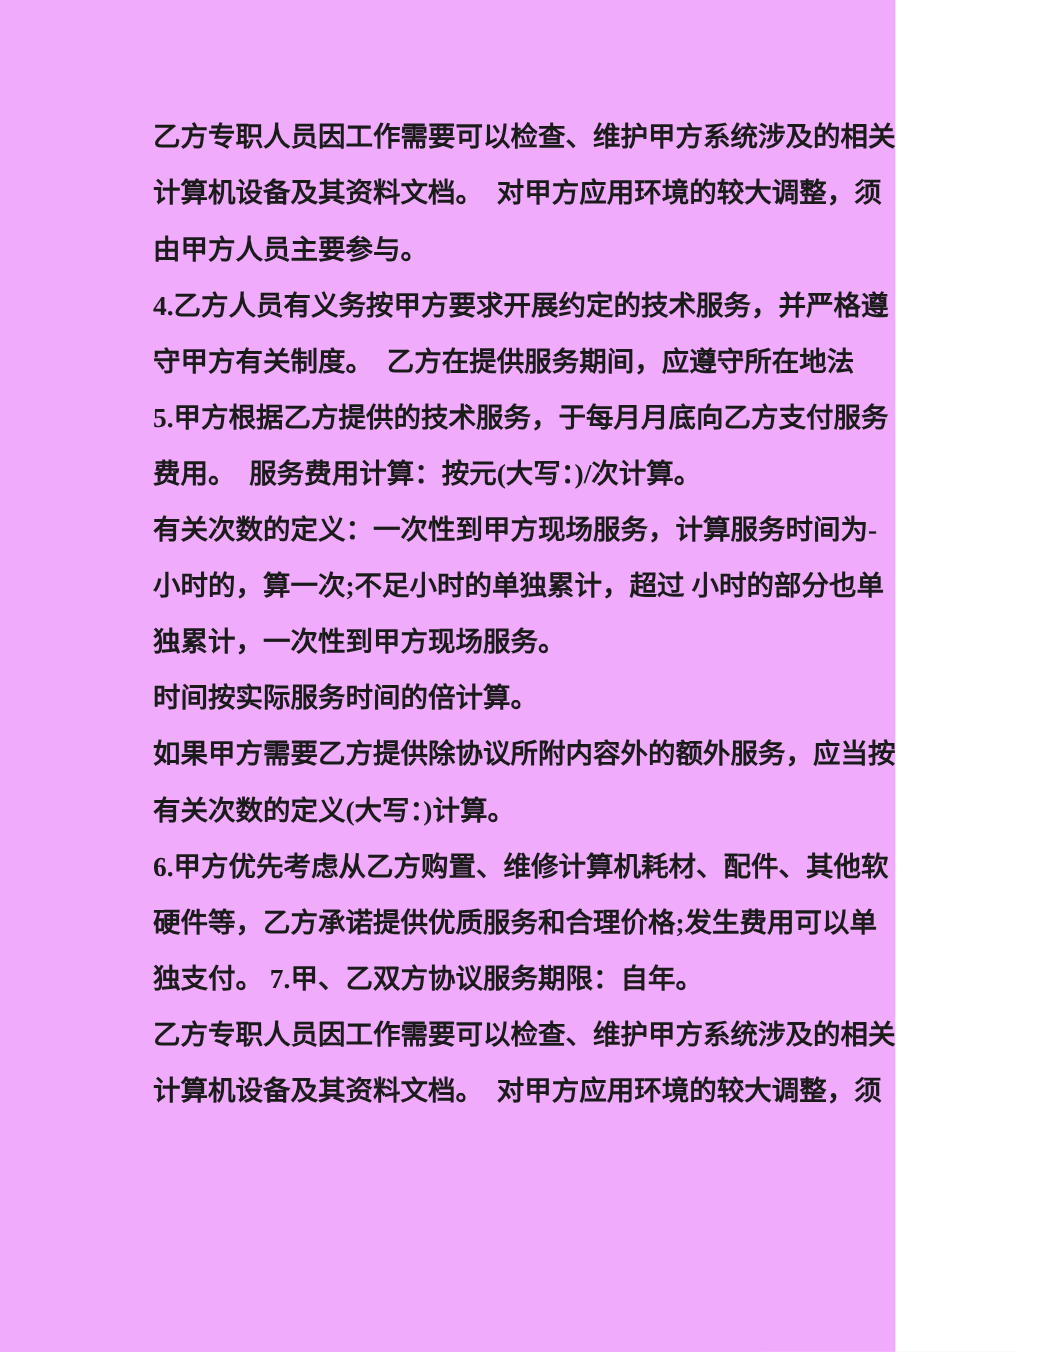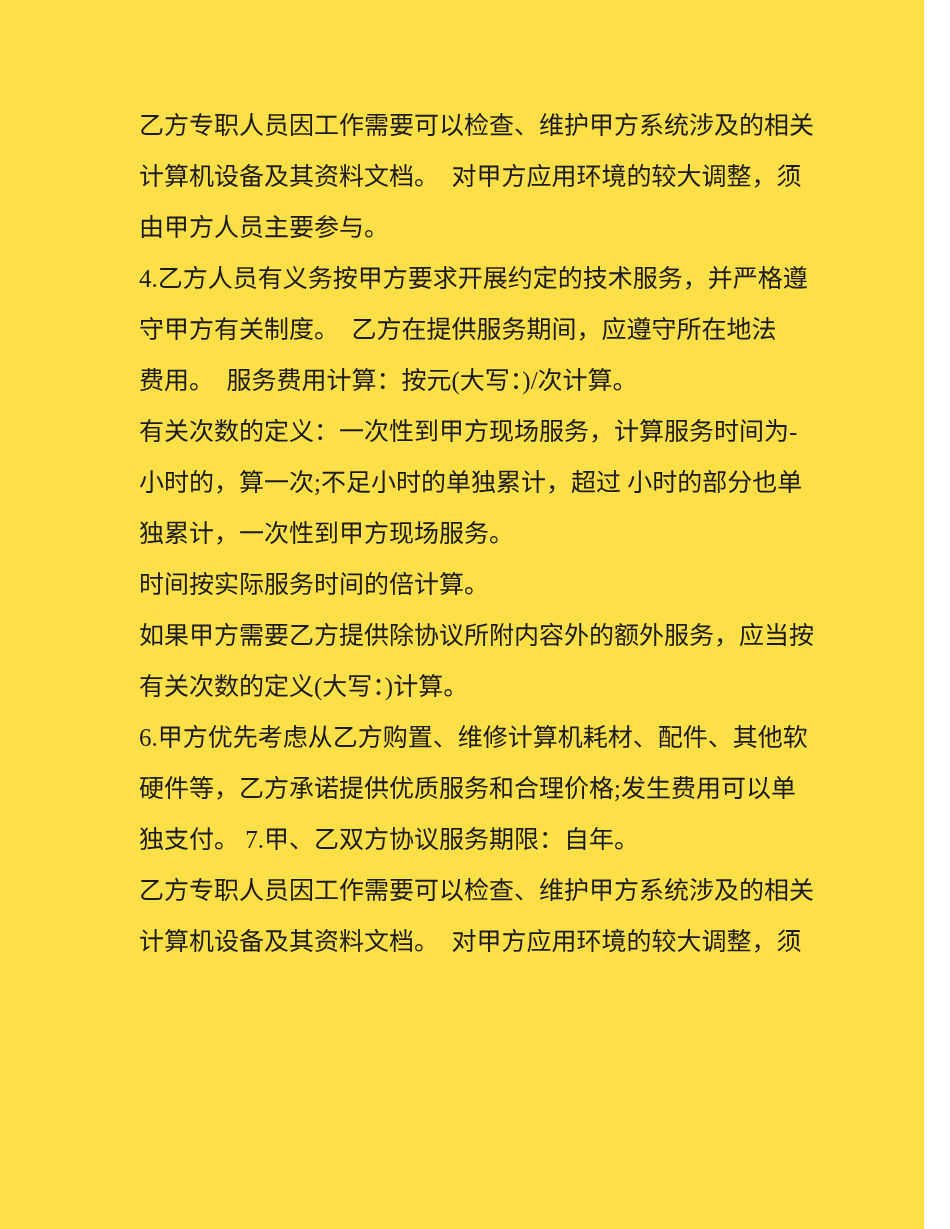--- a/index.html
+++ b/index.html
@@ -7,24 +7,25 @@
     padding: 0;
   }
   body {
     width: 950px;
     height: 1229px;
     background: #ffffff;
     font-family: "Liberation Serif", "DejaVu Serif", serif;
   }
   .page {
     position: relative;
-    width: 924px;
+    width: 814px;
     height: 1229px;
-    background: #fde047;
+    background: #f0abfc;
     overflow: hidden;
+    font-weight: bold;
   }
   .textblock {
     position: absolute;
     left: 139px;
     top: 100px;
     width: 720px;
   }
   .line {
     height: 51px;
     line-height: 51px;
@@ -38,20 +39,21 @@
 </head>
 <body>
 
 <div class="page">
   <div class="textblock">
     <div class="line">乙方专职人员因工作需要可以检查、维护甲方系统涉及的相关</div>
     <div class="line">计算机设备及其资料文档。　对甲方应用环境的较大调整，须</div>
     <div class="line">由甲方人员主要参与。</div>
     <div class="line">4.乙方人员有义务按甲方要求开展约定的技术服务，并严格遵</div>
     <div class="line">守甲方有关制度。　乙方在提供服务期间，应遵守所在地法</div>
+    <div class="line">5.甲方根据乙方提供的技术服务，于每月月底向乙方支付服务</div>
     <div class="line">费用。　服务费用计算：按元(大写：)/次计算。</div>
     <div class="line">有关次数的定义：一次性到甲方现场服务，计算服务时间为-</div>
     <div class="line">小时的，算一次;不足小时的单独累计，超过 小时的部分也单</div>
     <div class="line">独累计，一次性到甲方现场服务。</div>
     <div class="line">时间按实际服务时间的倍计算。</div>
     <div class="line">如果甲方需要乙方提供除协议所附内容外的额外服务，应当按</div>
     <div class="line">有关次数的定义(大写：)计算。</div>
     <div class="line">6.甲方优先考虑从乙方购置、维修计算机耗材、配件、其他软</div>
     <div class="line">硬件等，乙方承诺提供优质服务和合理价格;发生费用可以单</div>
     <div class="line">独支付。 7.甲、乙双方协议服务期限：自年。</div>

